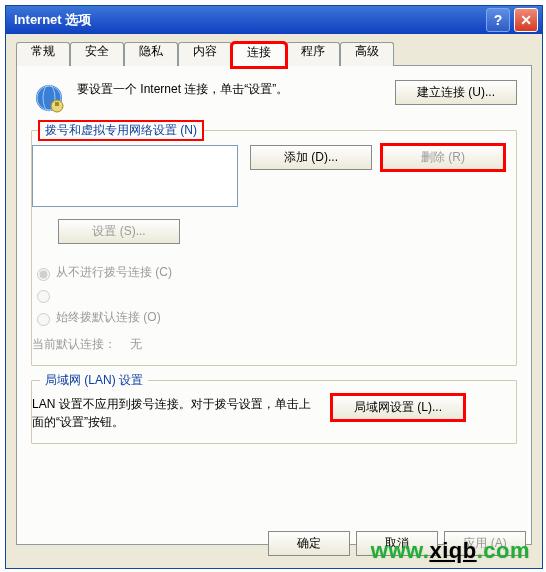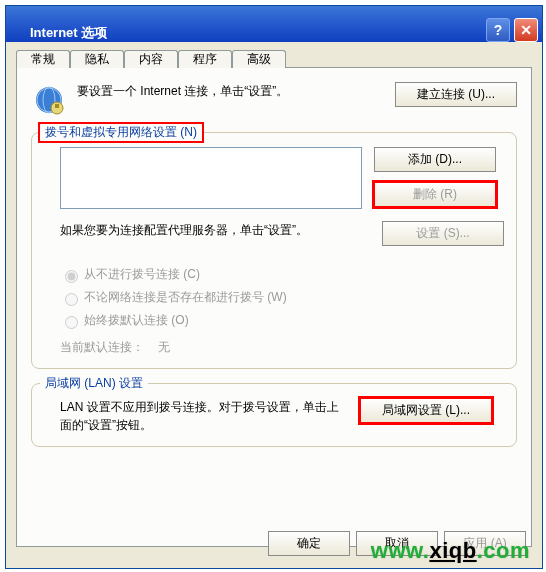--- a/index.html
+++ b/index.html
@@ -1,36 +1,36 @@
 <!DOCTYPE html>
 <html><head>
 <meta charset="utf-8">
 <style>
   body{margin:0;font-family:"Tahoma","SimSun",sans-serif;font-size:12px;background:#fff;width:546px;height:572px;overflow:hidden;}
   .window{position:absolute;left:5px;top:5px;width:536px;height:562px;border:1px solid #0b4a9e;background:#ece9d8;}
-  .titlebar{height:36px;background:linear-gradient(#3b77d6,#2a5fcf 40%,#0f3fc0);color:#fff;display:flex;align-items:flex-end;padding-left:24px;font-weight:bold;font-size:13px;}
+  .titlebar{height:28px;background:linear-gradient(#3b77d6,#2a5fcf 40%,#0f3fc0);color:#fff;display:flex;align-items:center;padding-left:8px;font-weight:bold;font-size:13px;}
   .titlebar .spacer{flex:1;}
   .titlebtn{width:22px;height:22px;margin-right:4px;border-radius:3px;display:flex;align-items:center;justify-content:center;font-family:"Marlett",sans-serif;font-size:14px;color:#fff;}
   .helpbtn{background:linear-gradient(#5f8fe6,#2e5bc2);border:1px solid #7ba6f0;}
   .closebtn{background:linear-gradient(#f08b7a,#d43a21);border:1px solid #fff;}
   .tabbar{display:flex;padding:8px 10px 0 10px;position:relative;z-index:2;}
   .tab{border:1px solid #919b9c;border-bottom:none;border-radius:3px 3px 0 0;padding:0 14px;background:#f6f5f0;margin-right:0px;color:#000;cursor:default;}
   .tab.active{background:#fcfcfa;padding-bottom:6px;position:relative;top:1px;}
   .hlred{outline:3px solid #ff0000;outline-offset:-1px;}
   .panel{margin:0 10px 10px 10px;border:1px solid #919b9c;background:#fcfcfa;padding:14px 14px 14px 14px;position:relative;top:-1px;height:450px;}
   .row{display:flex;align-items:flex-start;}
   .globe{width:36px;height:36px;margin-right:10px;flex:none;}
   .txt{flex:1;line-height:1.5;}
   .btn{border:1px solid #8a8a8a;background:linear-gradient(#fefefe,#ece9d8);padding:3px 0;text-align:center;font-size:12px;cursor:default;}
   .btn.disabled{color:#9a9a9a;}
-  .fieldset{border:1px solid #cfcab0;border-radius:8px;margin-top:14px;padding:14px 12px 12px 28px;position:relative;}
+  .fieldset{border:1px solid #cfcab0;border-radius:1px;margin-top:14px;padding:14px 12px 12px 0;position:relative;}
   .fieldset .legend{position:absolute;top:-9px;left:8px;background:#fcfcfa;padding:0 5px;color:#0a3ea0;}
   .legend.hl{outline:2px solid #ff0000;color:#0a3ea0;}
   .listbox{border:1px solid #7f9db9;background:#fff;height:60px;width:300px;}
-  .sidebtns{margin-left:12px;display:flex;flex-direction:column;gap:10px;}
+  .sidebtns{margin-left:12px;display:flex;flex-direction:row;gap:10px;}
   .sidebtns .btn{width:120px;}
   .radiogroup{margin-top:20px;}
   .radio{display:flex;align-items:center;margin:6px 0;color:#9a9a9a;}
   .radio input{margin-right:6px;}
   .defrow{display:flex;align-items:center;margin-top:10px;}
   .defrow .lbl{color:#9a9a9a;flex:none;text-align:right;}
   .defrow .val{color:#9a9a9a;margin-left:14px;flex:1;}
   .dialogbtns{position:absolute;right:16px;bottom:12px;display:flex;gap:6px;}
   .dialogbtns .btn{width:80px;}
   .watermark{position:absolute;right:16px;bottom:8px;font-size:22px;font-family:Arial,sans-serif;color:#1fae38;font-weight:bold;letter-spacing:0.5px;text-shadow:0 0 2px rgba(0,0,0,0.15);}
@@ -46,22 +46,24 @@
     <div class="titlebtn helpbtn">
         <span>?</span>
       </div>
     <div class="titlebtn closebtn">
         <span>✕</span>
       </div>
   </div>
 
   <div class="tabbar">
     <div class="tab">常规</div>
+    <div class="tab">安全</div>
     <div class="tab">隐私</div>
     <div class="tab">内容</div>
+    <div class="tab active hlred">连接</div>
     <div class="tab">程序</div>
     <div class="tab">高级</div>
   </div>
 
   <div class="panel">
     <div class="row">
       <svg class="globe" viewBox="0 0 36 36">
         <circle cx="18" cy="18" r="13" fill="#3a7fd5"></circle>
         <path d="M6 18 a12 12 0 0 1 24 0 a12 12 0 0 1 -24 0" fill="none" stroke="#9fc9f2" stroke-width="1"></path>
         <ellipse cx="18" cy="18" rx="6" ry="13" fill="none" stroke="#9fc9f2" stroke-width="1"></ellipse>
@@ -75,31 +77,29 @@
     <div class="fieldset">
       <div class="legend hl">拨号和虚拟专用网络设置 (N)</div>
       <div class="row">
         <div class="listbox"></div>
         <div class="sidebtns">
           <div class="btn">添加 (D)...</div>
           <div class="btn disabled hlred">删除 (R)</div>
         </div>
       </div>
       <div class="row" style="margin-top:12px;">
-        <div class="txt">如果您要为连接配置代理服务器，单击“设置”。</div>
         <div class="btn disabled" style="width:120px;margin-left:26px;">设置 (S)...</div>
       </div>
       <div class="radiogroup">
         <label class="radio">
             <input type="radio" checked="" disabled="" style="">
             <span>从不进行拨号连接 (C)</span>
           </label>
         <label class="radio">
             <input type="radio" disabled="" style="">
-            <span>不论网络连接是否存在都进行拨号 (W)</span>
           </label>
         <label class="radio">
             <input type="radio" disabled="" style="">
             <span>始终拨默认连接 (O)</span>
           </label>
       </div>
       <div class="defrow">
         <span class="lbl">当前默认连接：</span>
         <span class="val">无</span>
       </div>

